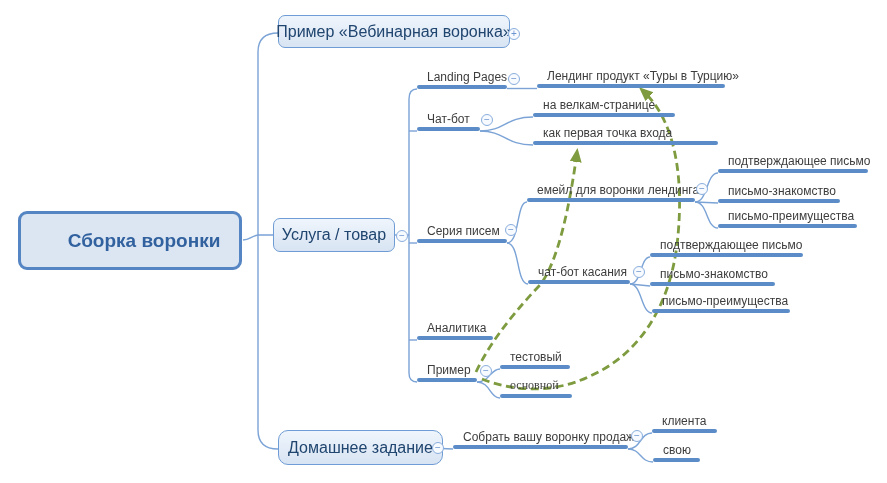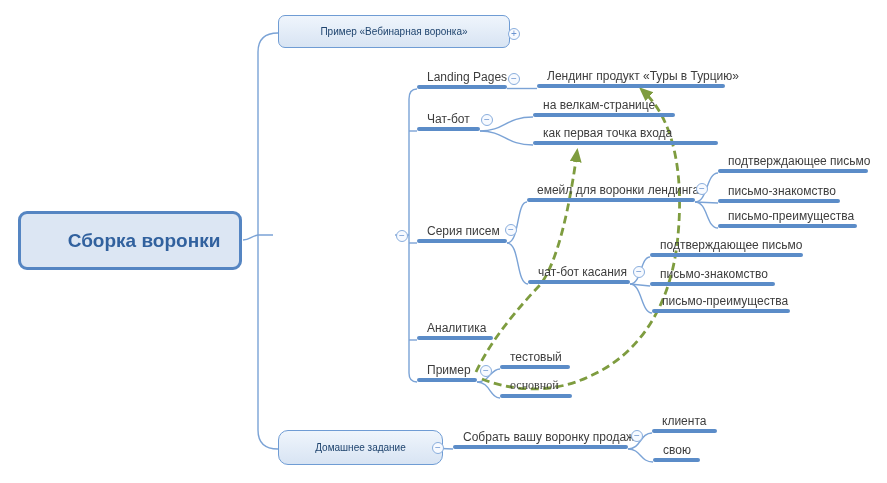--- a/index.html
+++ b/index.html
@@ -6,21 +6,21 @@
   #stage{
     position:relative;width:887px;height:483px;overflow:hidden;
     font-family:"Liberation Sans", sans-serif;background:#ffffff;
   }
   #connector-layer{position:absolute;left:0;top:0;z-index:1;}
   .topic-box{
     position:absolute;z-index:3;box-sizing:border-box;
     display:flex;align-items:center;justify-content:center;
     background:linear-gradient(#eff5fc,#d8e4f3);
     border:1.6px solid #6f9cd4;border-radius:7px;
-    color:#20456f;font-size:10px;white-space:nowrap;cursor:default;
+    color:#20456f;font-size:16px;white-space:nowrap;cursor:default;
   }
   .root-box{
     position:absolute;z-index:3;box-sizing:border-box;
     display:flex;align-items:center;justify-content:center;
     background:#dce6f3;border:3.5px solid #5585c2;border-radius:9px;
     color:#31619e;font-size:19px;font-weight:bold;white-space:nowrap;padding-left:28px;
   }
   .map-node{position:absolute;z-index:2;height:18px;}
   .map-node .nline{
     position:absolute;left:0;right:0;bottom:0;height:3.6px;
@@ -90,20 +90,23 @@
     </g>
   </svg>
 
   <div class="root-box" style="left:18px;top:211px;width:224px;height:59px;">
     <span>Сборка воронки</span>
   </div>
 
   <div class="topic-box" style="left:278px;top:15px;width:232px;height:33px;">
     <span>Пример «Вебинарная воронка»</span>
   </div>
+  <div class="topic-box" style="left:273px;top:218px;width:122px;height:34px;">
+    <span>Услуга / товар</span>
+  </div>
   <div class="topic-box" style="left:278px;top:430px;width:165px;height:35px;border-radius:10px;">
     <span>Домашнее задание</span>
   </div>
 
   <div id="nodes-root">
       <div class="map-node" style="left: 417px; top: 71px; width: 90px;">
         <span class="nlabel">Landing Pages</span>
         <div class="nline"></div>
       </div>
       <div class="map-node" style="left: 537px; top: 70px; width: 188px;">

